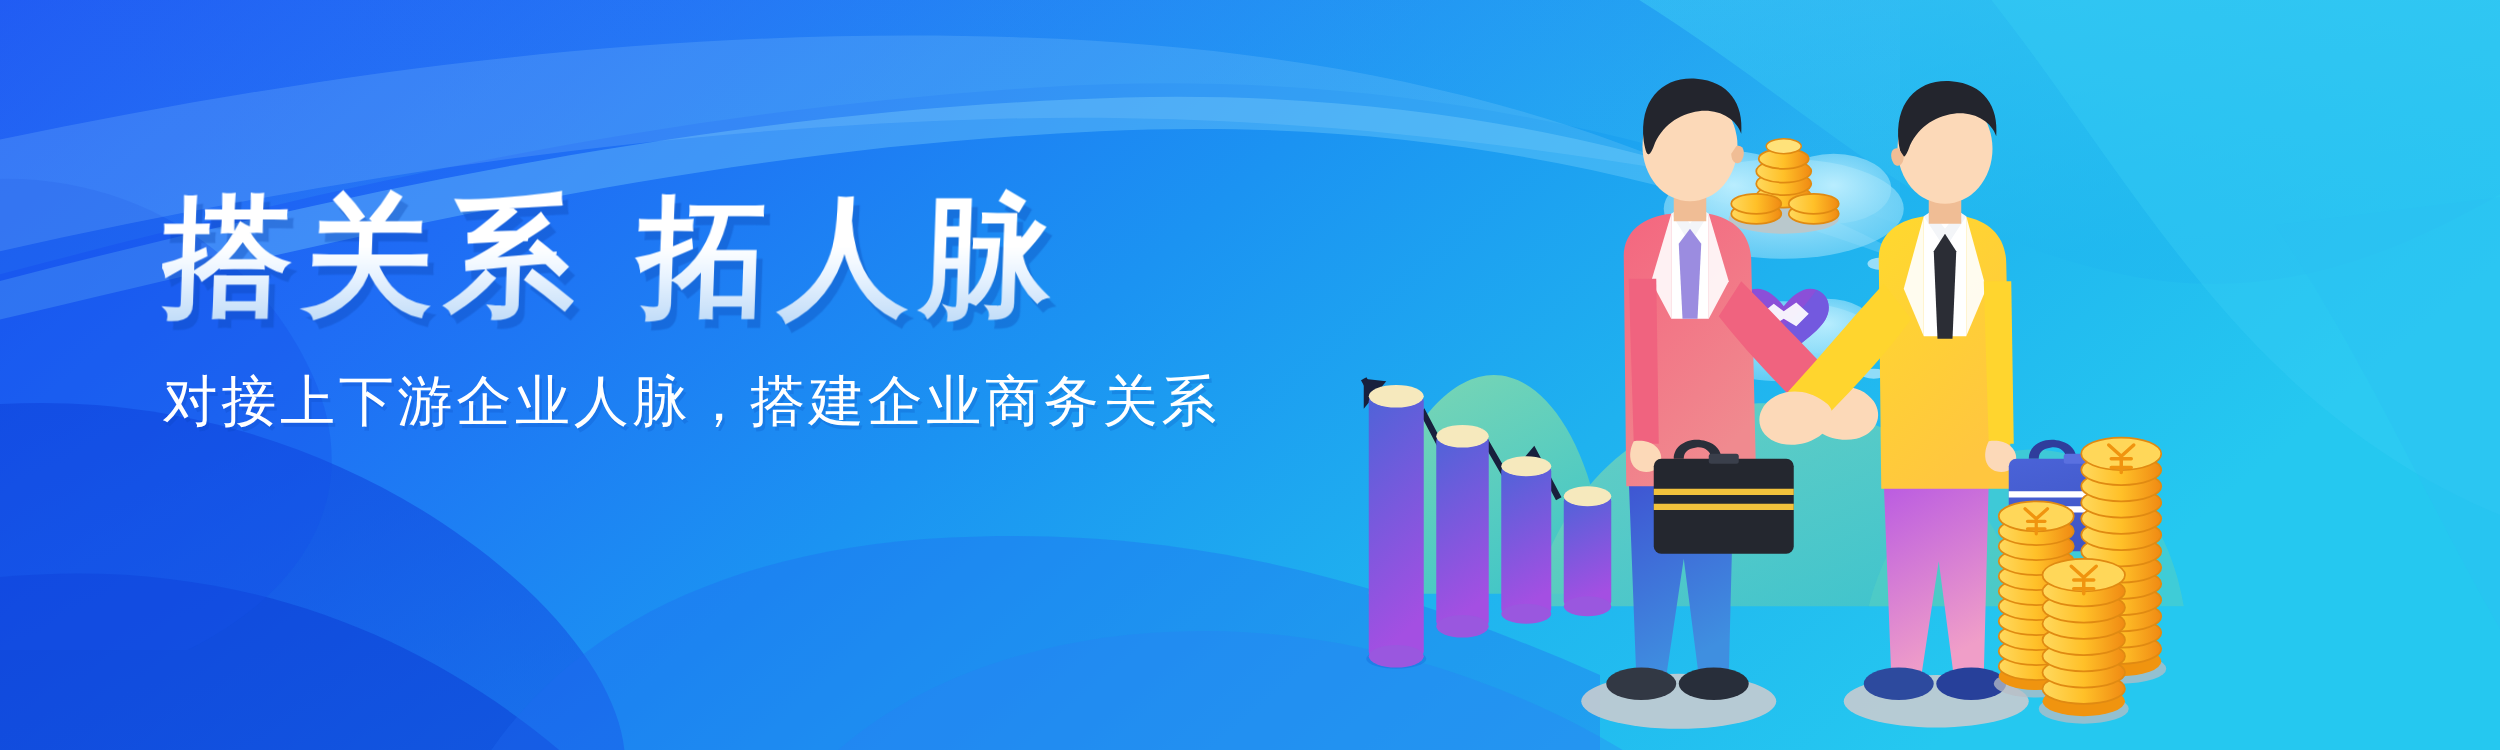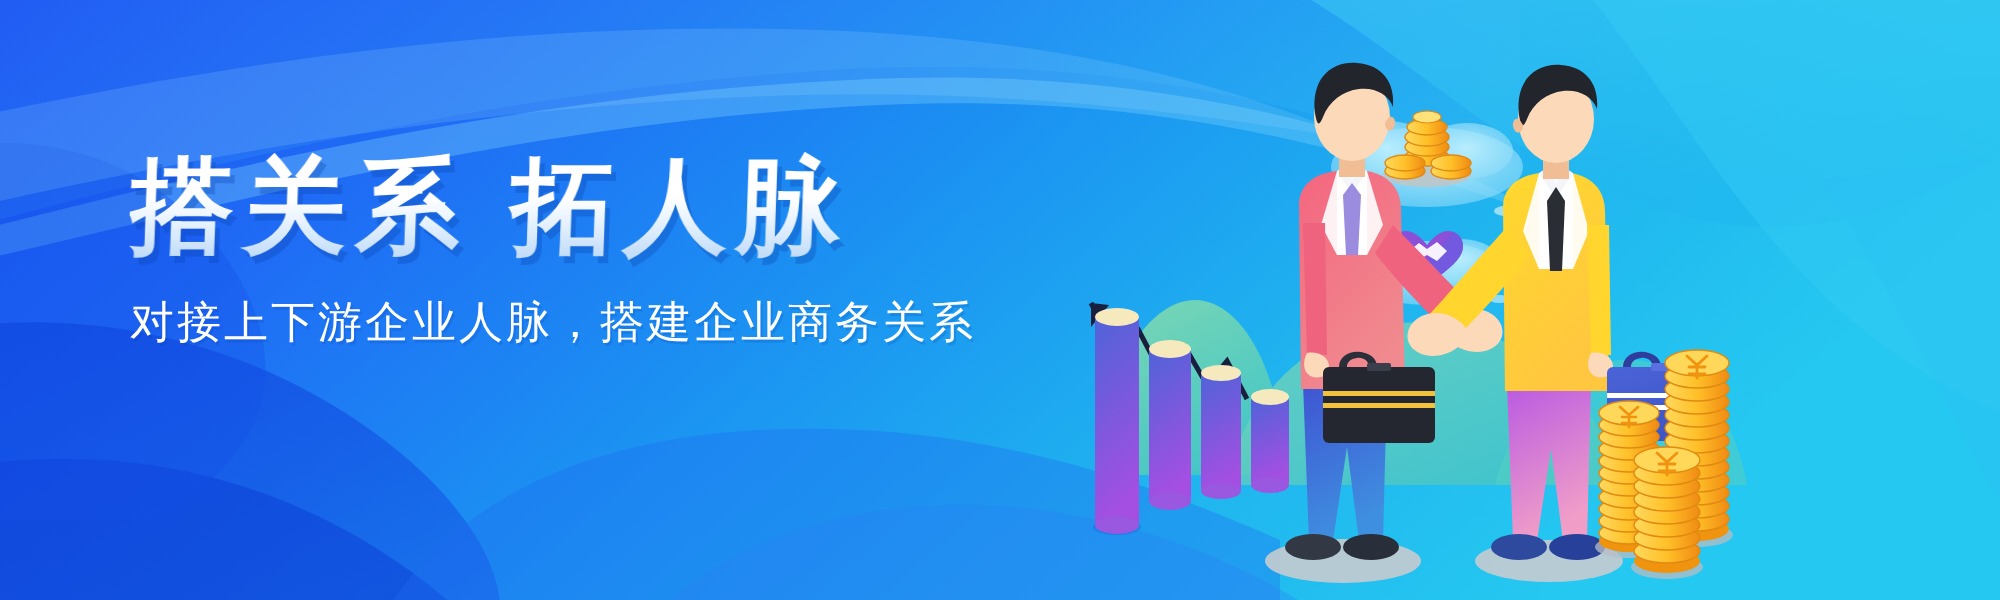--- a/index.html
+++ b/index.html
@@ -45,20 +45,21 @@
   .headline .gap { display:inline-block; width:42px; }
 
   .subline {
     margin-top:34px;
     font-size:44px;
     line-height:1.2;
     letter-spacing:3px;
     color:#ffffff;
     white-space:nowrap;
     text-shadow:2px 3px 0 rgba(8,62,170,0.18);
+    font-family:Liberation Serif, serif;
   }
 
   
   .illus {
     position:absolute;
     right:225px; bottom:0;
     width:700px; height:545px;
   }
   .illus svg { width:100%; height:100%; display:block; }
 </style>

